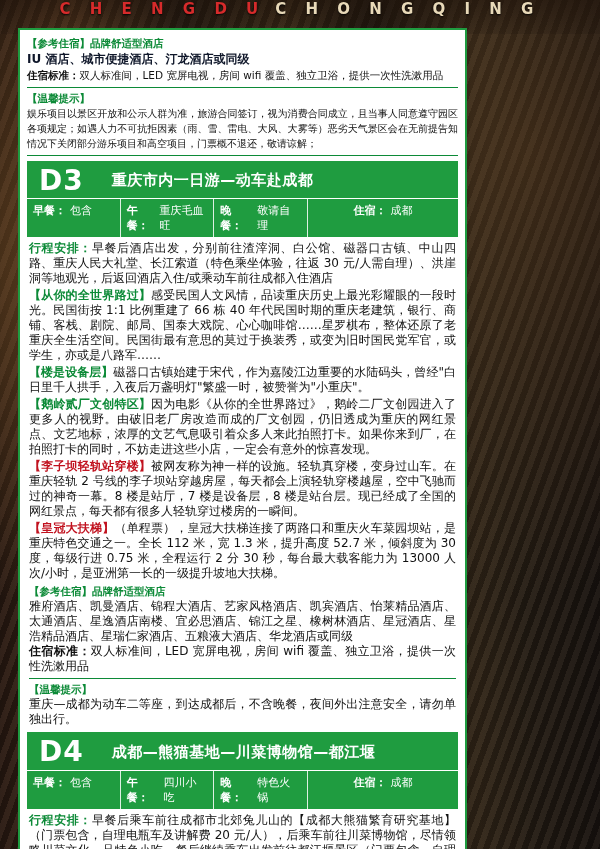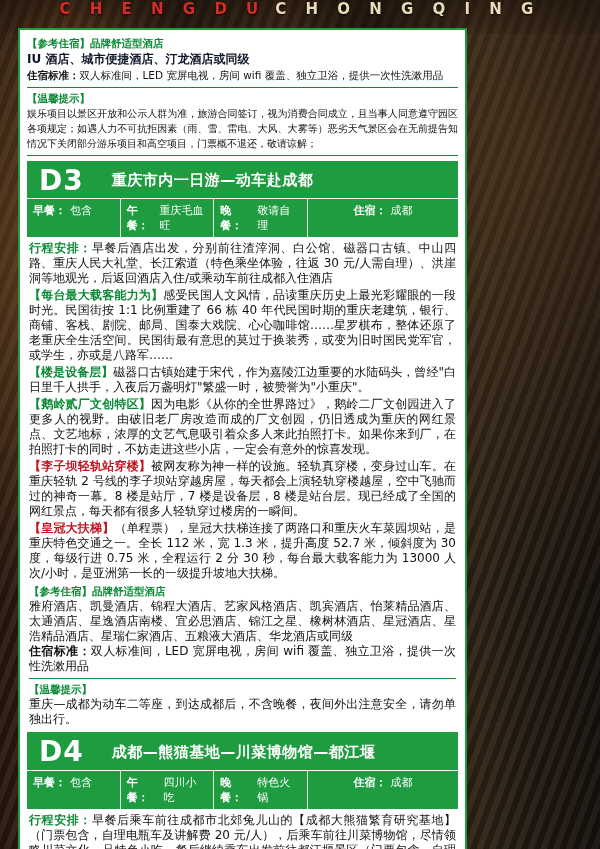--- a/index.html
+++ b/index.html
@@ -144,21 +144,21 @@
         </div>
       </div>
     </div>
 
     <div class="itin">
       <div class="para">
         <span class="tag">行程安排：</span><span>早餐后酒店出发，分别前往渣滓洞、白公馆、磁器口古镇、中山四路、重庆人民大礼堂、长江索道（特色乘坐体验，往返 30 元/人需自理）、洪崖洞等地观光，后返回酒店入住/或乘动车前往成都入住酒店</span>
       </div>
 
       <div class="para" style="margin-top:2px">
-        <span class="tag">【每台最大载客能力为】</span><span>感受民国人文风情，品读重庆历史上最光彩耀眼的一段时光。民国街按 1:1 比例重建了 66 栋 40 年代民国时期的重庆老建筑，银行、商铺、客栈、剧院、邮局、国泰大戏院、心心咖啡馆……星罗棋布，整体还原了老重庆全生活空间。民国街最有意思的莫过于换装秀，或变为旧时国民党军官，或学生，亦或是八路军……</span>
+        <span class="tag">【从你的全世界路过】</span><span>感受民国人文风情，品读重庆历史上最光彩耀眼的一段时光。民国街按 1:1 比例重建了 66 栋 40 年代民国时期的重庆老建筑，银行、商铺、客栈、剧院、邮局、国泰大戏院、心心咖啡馆……星罗棋布，整体还原了老重庆全生活空间。民国街最有意思的莫过于换装秀，或变为旧时国民党军官，或学生，亦或是八路军……</span>
       </div>
       <div class="para" style="margin-top:2px">
         <span class="tag">【楼是设备层】</span><span>磁器口古镇始建于宋代，作为嘉陵江边重要的水陆码头，曾经"白日里千人拱手，入夜后万盏明灯"繁盛一时，被赞誉为"小重庆"。</span>
       </div>
       <div class="para" style="margin-top:2px">
         <span class="tag">【鹅岭贰厂文创特区】</span><span>因为电影《从你的全世界路过》，鹅岭二厂文创园进入了更多人的视野。由破旧老厂房改造而成的厂文创园，仍旧透成为重庆的网红景点、文艺地标，浓厚的文艺气息吸引着众多人来此拍照打卡。如果你来到厂，在拍照打卡的同时，不妨走进这些小店，一定会有意外的惊喜发现。</span>
       </div>
       <div class="para" style="margin-top:2px">
         <span class="tag-red">【李子坝轻轨站穿楼】</span><span>被网友称为神一样的设施。轻轨真穿楼，变身过山车。在重庆轻轨 2 号线的李子坝站穿越房屋，每天都会上演轻轨穿楼越屋，空中飞驰而过的神奇一幕。8 楼是站厅，7 楼是设备层，8 楼是站台层。现已经成了全国的网红景点，每天都有很多人轻轨穿过楼房的一瞬间。</span>
       </div>

